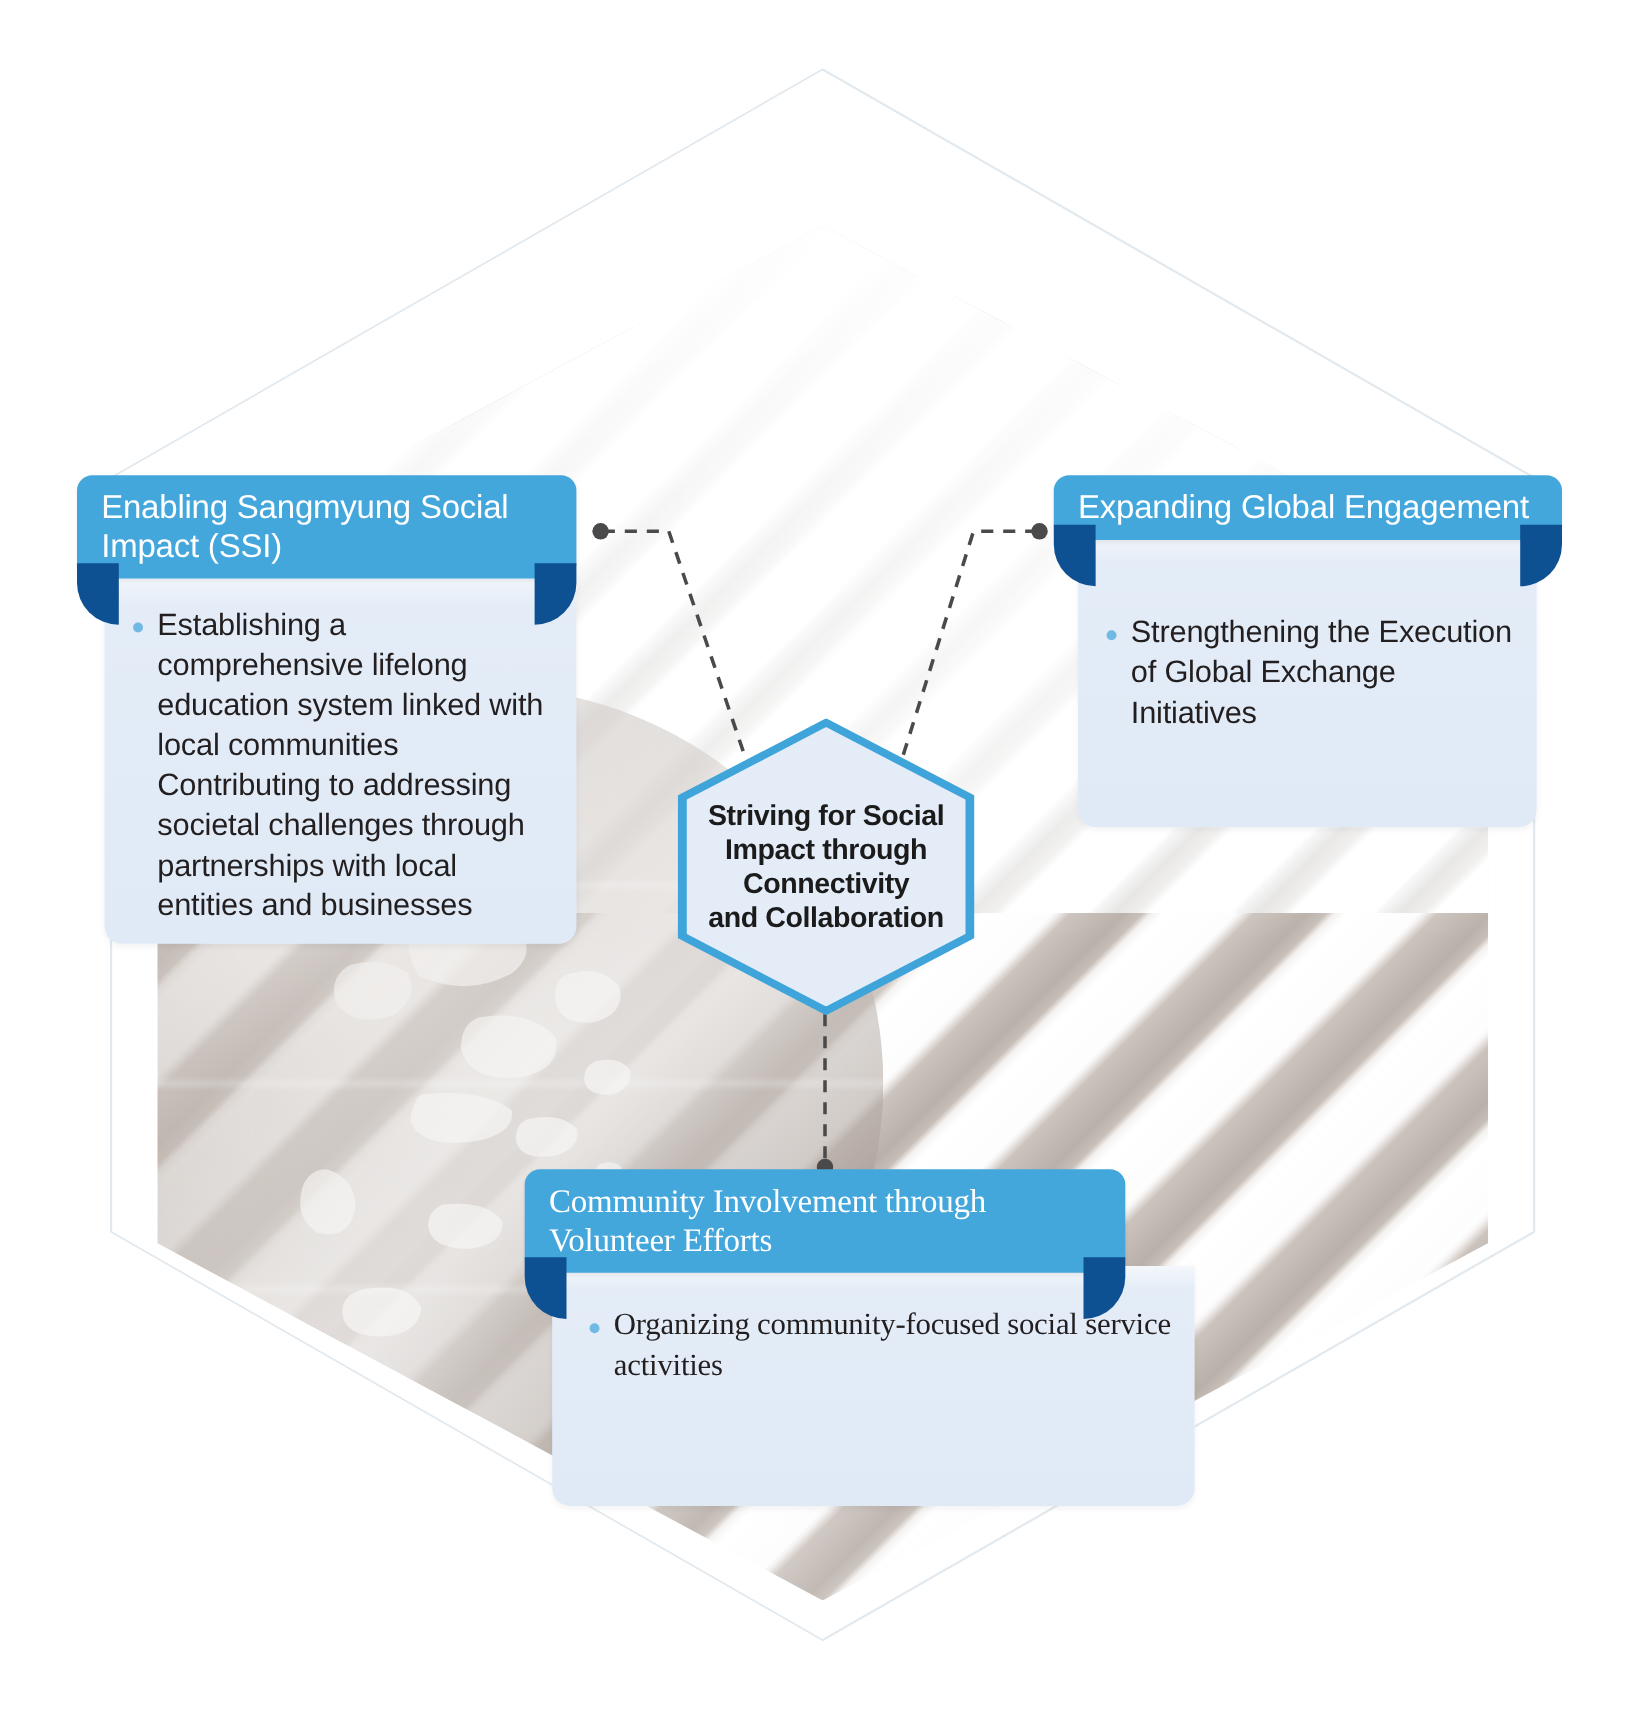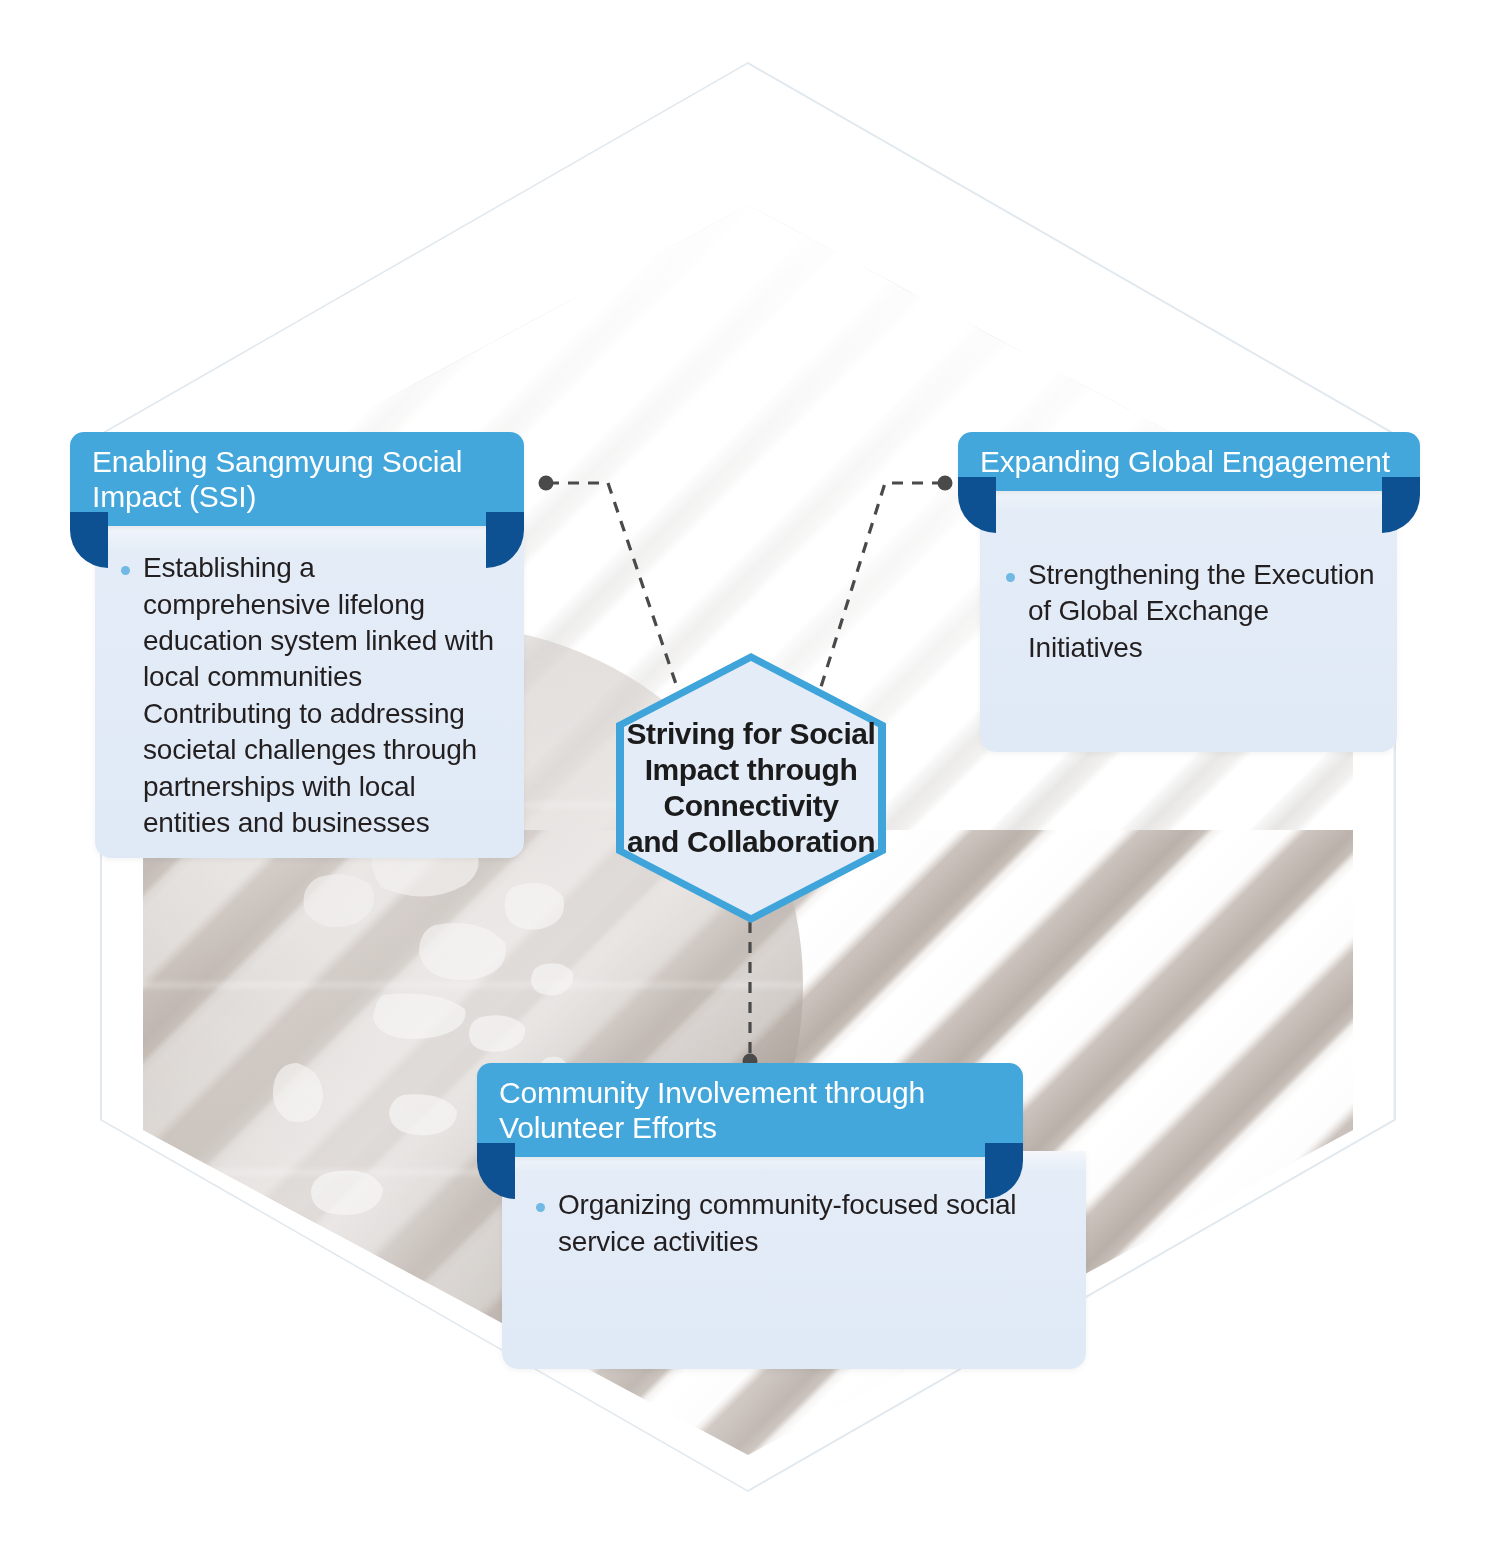--- a/index.html
+++ b/index.html
@@ -186,21 +186,21 @@
   #card-ssi{left:70px; top:432px; width:454px;}
   #card-ssi .card-head{width:454px;}
   #card-ssi .card-body{margin-left:25px;width:429px;height:338px;padding:30px 18px 0 22px;}
 
   
   #card-global{left:958px; top:432px; width:462px;}
   #card-global .card-head{width:462px;}
   #card-global .card-body{margin-left:22px;width:417px;height:267px;padding:72px 18px 0 22px;}
 
   
-  #card-community{left:477px; top:1063px; width:546px;}
+  #card-community{left:477px; top:1063px; width:546px;font-family:Liberation Serif, serif;}
   #card-community .card-head{width:546px;}
   #card-community .card-body{margin-left:25px;width:584px;height:218px;padding:36px 20px 0 30px;}
 
   
   #hex-center{
     position:absolute;
     left:616px; top:653px;
     width:270px; height:270px;
     z-index:5;
   }
@@ -212,21 +212,21 @@
   #hex-center .hexfill{
     position:absolute; left:8px; top:8px; right:8px; bottom:8px;
     clip-path:polygon(50% 0%, 100% 26%, 100% 74%, 50% 100%, 0% 74%, 0% 26%);
     background:#e4ecf8;
   }
   #hex-center .hextext{
     position:absolute; inset:0;
     display:flex;align-items:center;justify-content:center;
     text-align:center;
     color:#1b1b1b;
-    font-size:30px;
+    font-size:26px;
     font-weight:bold;
     line-height:1.20;
     letter-spacing:-.4px;
     padding:0 4px;
     box-sizing:border-box;
     white-space:pre-line;
   }
 </style>
 </head>
 <body>

